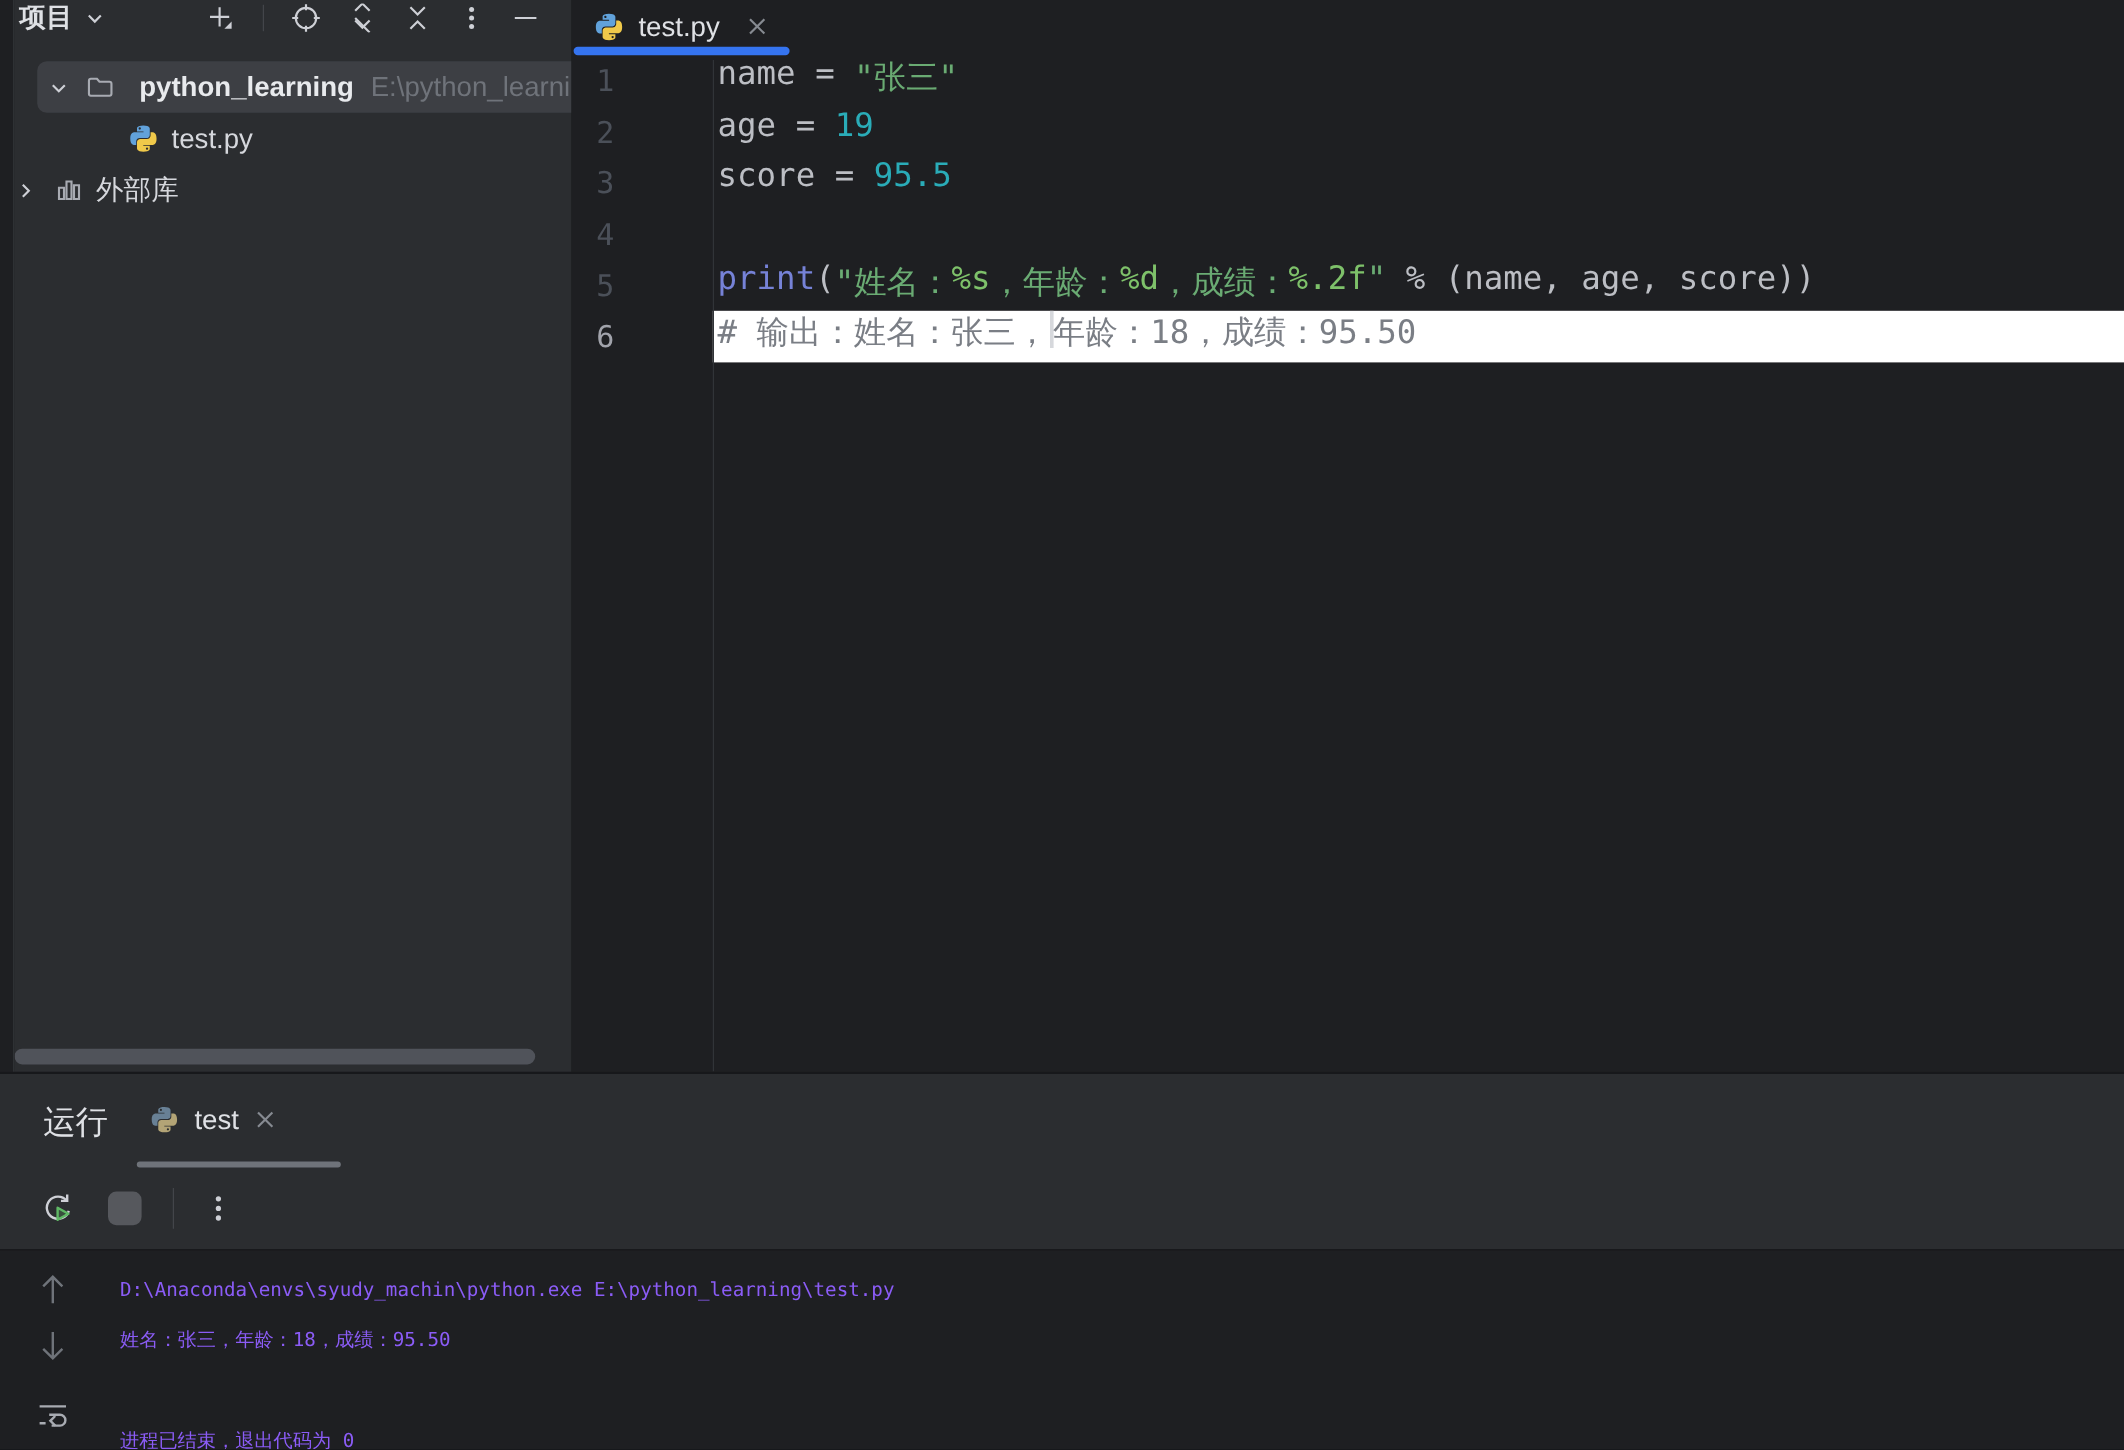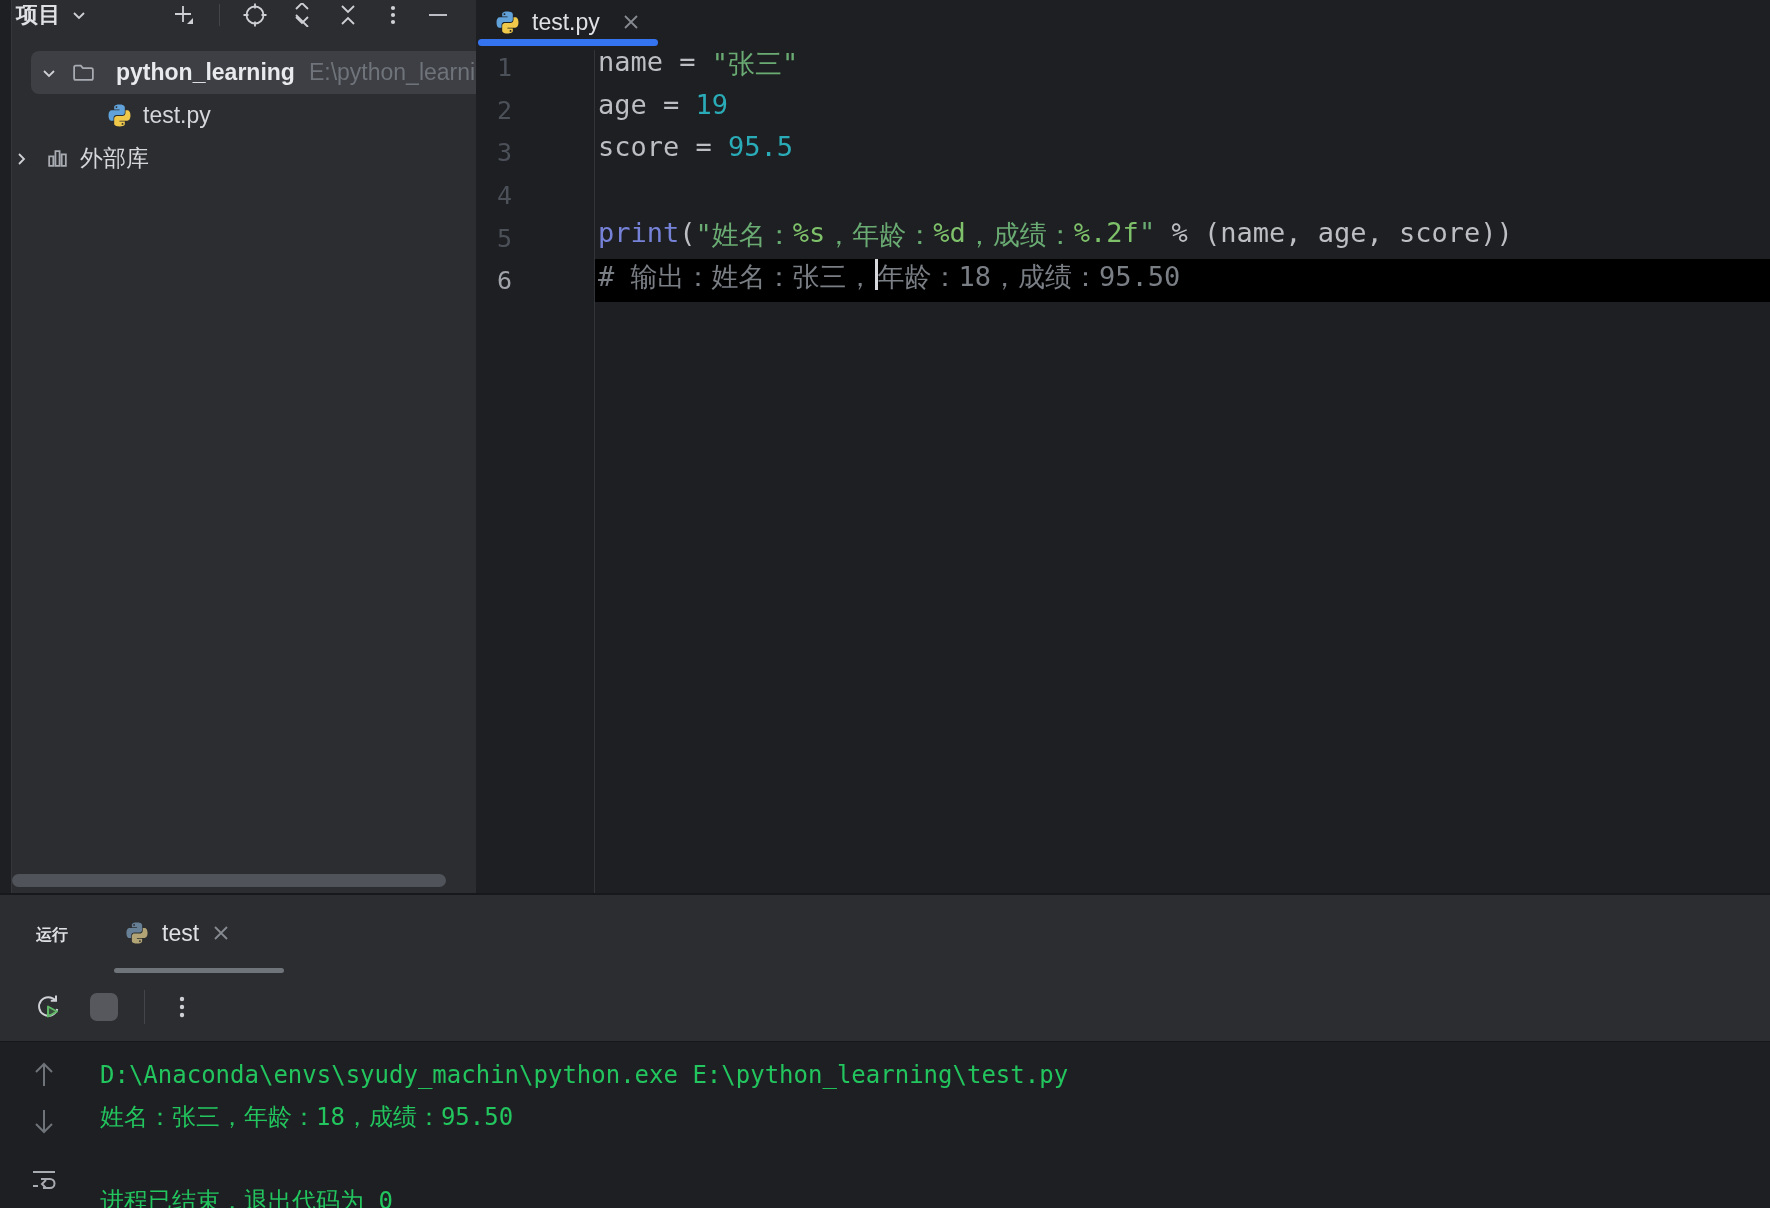--- a/index.html
+++ b/index.html
@@ -36,46 +36,46 @@
   .ed-tab{position:absolute;left:2px;top:0;height:44px;display:flex;align-items:center;gap:11px;padding:0 14px 0 16px}
   .ed-tab-label{font-size:23px;color:#dfe1e5}
   .tab-underline{position:absolute;left:2px;top:39px;width:180px;height:7px;border-radius:4px;background:var(--accent,#3574F0)}
   .code-area{position:absolute;left:0;top:46px;right:0;bottom:0}
   .gutter-line{position:absolute;left:118px;top:4px;bottom:0;width:1px;background:#313438}
   .code-line{display:flex;height:42.7px;align-items:center}
   .ln{width:118px;flex:none;box-sizing:border-box;text-align:right;padding-right:82px;
       font-family:"DejaVu Sans Mono",monospace;font-size:25px;color:#4b5059}
   .code-text{flex:1;align-self:stretch;display:flex;padding-left:4px;
       font-family:"DejaVu Sans Mono",monospace;font-size:27px;white-space:pre;color:#bcbec4}
-  .code-line.current .code-text{background:#000000}
+  .code-line.current .code-text{background:#ffffff}
   .code-line.current .ln{color:#a1a3ab}
   .tok-plain{color:#bcbec4}
   .tok-string{color:var(--c-string,#6AAB73)}
   .tok-number{color:var(--c-number,#2AACB8)}
   .tok-builtin{color:var(--c-builtin,#7682D7)}
   .tok-comment{color:var(--c-comment,#7A7E85)}
   .tok-format{color:var(--c-format,#7EC16A)}
   .caret{display:inline-block;width:3px;height:31px;background:#d6d8dc;vertical-align:middle;margin:0 0 0 1px}
 
   
   .bottom{position:absolute;left:0;top:893px;right:0;bottom:0;background:#2b2d30;border-top:2px solid #17181b;box-sizing:border-box}
   .run-header{position:relative;height:80px}
-  .run-title{position:absolute;left:36px;top:50%;transform:translateY(-50%);font-size:16px;font-weight:bold;color:#dfe1e5}
+  .run-title{position:absolute;left:36px;top:50%;transform:translateY(-50%);font-size:27px;font-weight:normal;color:#dfe1e5}
   .run-tab{position:absolute;left:114px;top:0;height:76px;display:flex;align-items:center;gap:12px;padding:0 10px}
   .run-tab-label{font-size:23px;color:#dfe1e5}
   .run-tab-underline{position:absolute;left:114px;top:73px;width:170px;height:5px;border-radius:3px;background:#6f737a}
   .muted{filter:saturate(.45) brightness(.82)}
   .run-toolbar{position:absolute;left:0;top:80px;right:0;height:64px;display:flex;align-items:center;gap:26px;padding-left:32px}
   .stop-btn{width:28px;height:28px;border-radius:7px;background:#56585d}
   .console{position:absolute;left:0;top:146px;right:0;bottom:0;background:#1e1f22;border-top:1px solid #17181b}
   .console-gutter{position:absolute;left:0;top:0;width:88px;bottom:0;display:flex;flex-direction:column;align-items:center;padding-top:16px}
   .console-gutter .g1{margin-bottom:16px}
   .console-gutter .g2{margin-bottom:26px}
   .console-text{position:absolute;left:88px;top:0;right:0;bottom:0;overflow:hidden;
-      font-family:"DejaVu Sans Mono",monospace;font-size:24px;color:#22c55e;padding:12px 0 0 12px}
+      font-family:"DejaVu Sans Mono",monospace;font-size:16px;color:#8b5cf6;padding:12px 0 0 12px}
   .console-line{height:42px;line-height:42px;white-space:pre}
 </style>
 </head>
 <body>
 
 <div id="app">
 
   <div class="tool-strip"></div>
 
   <div class="project-panel">

